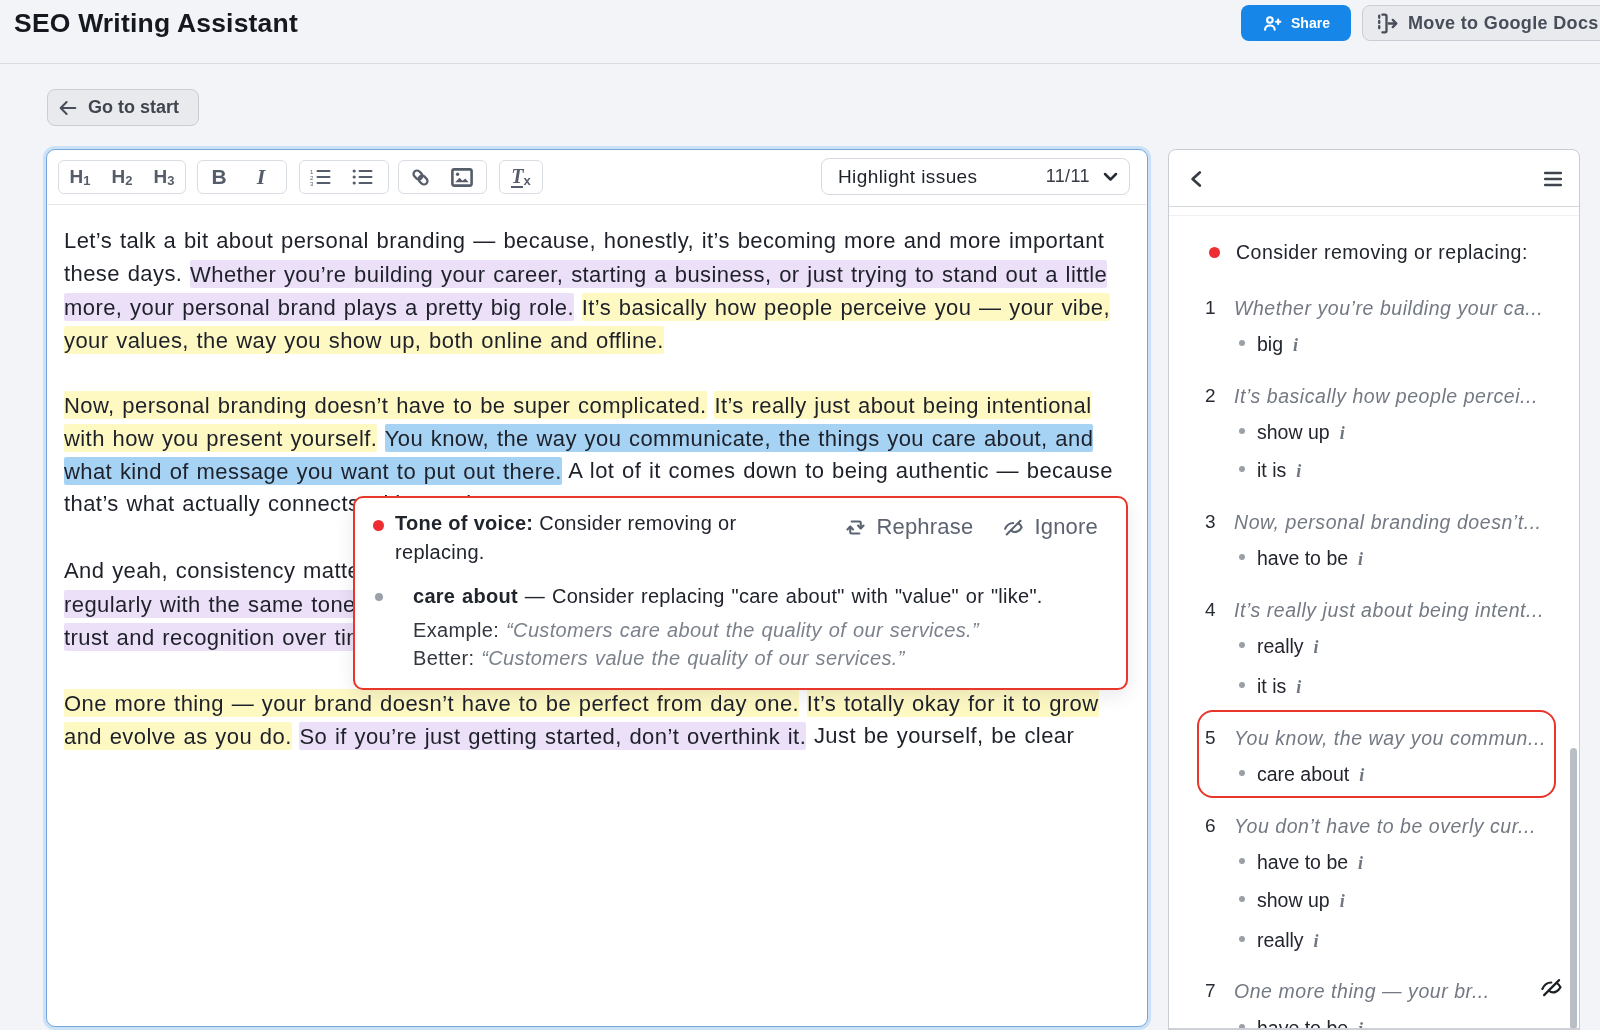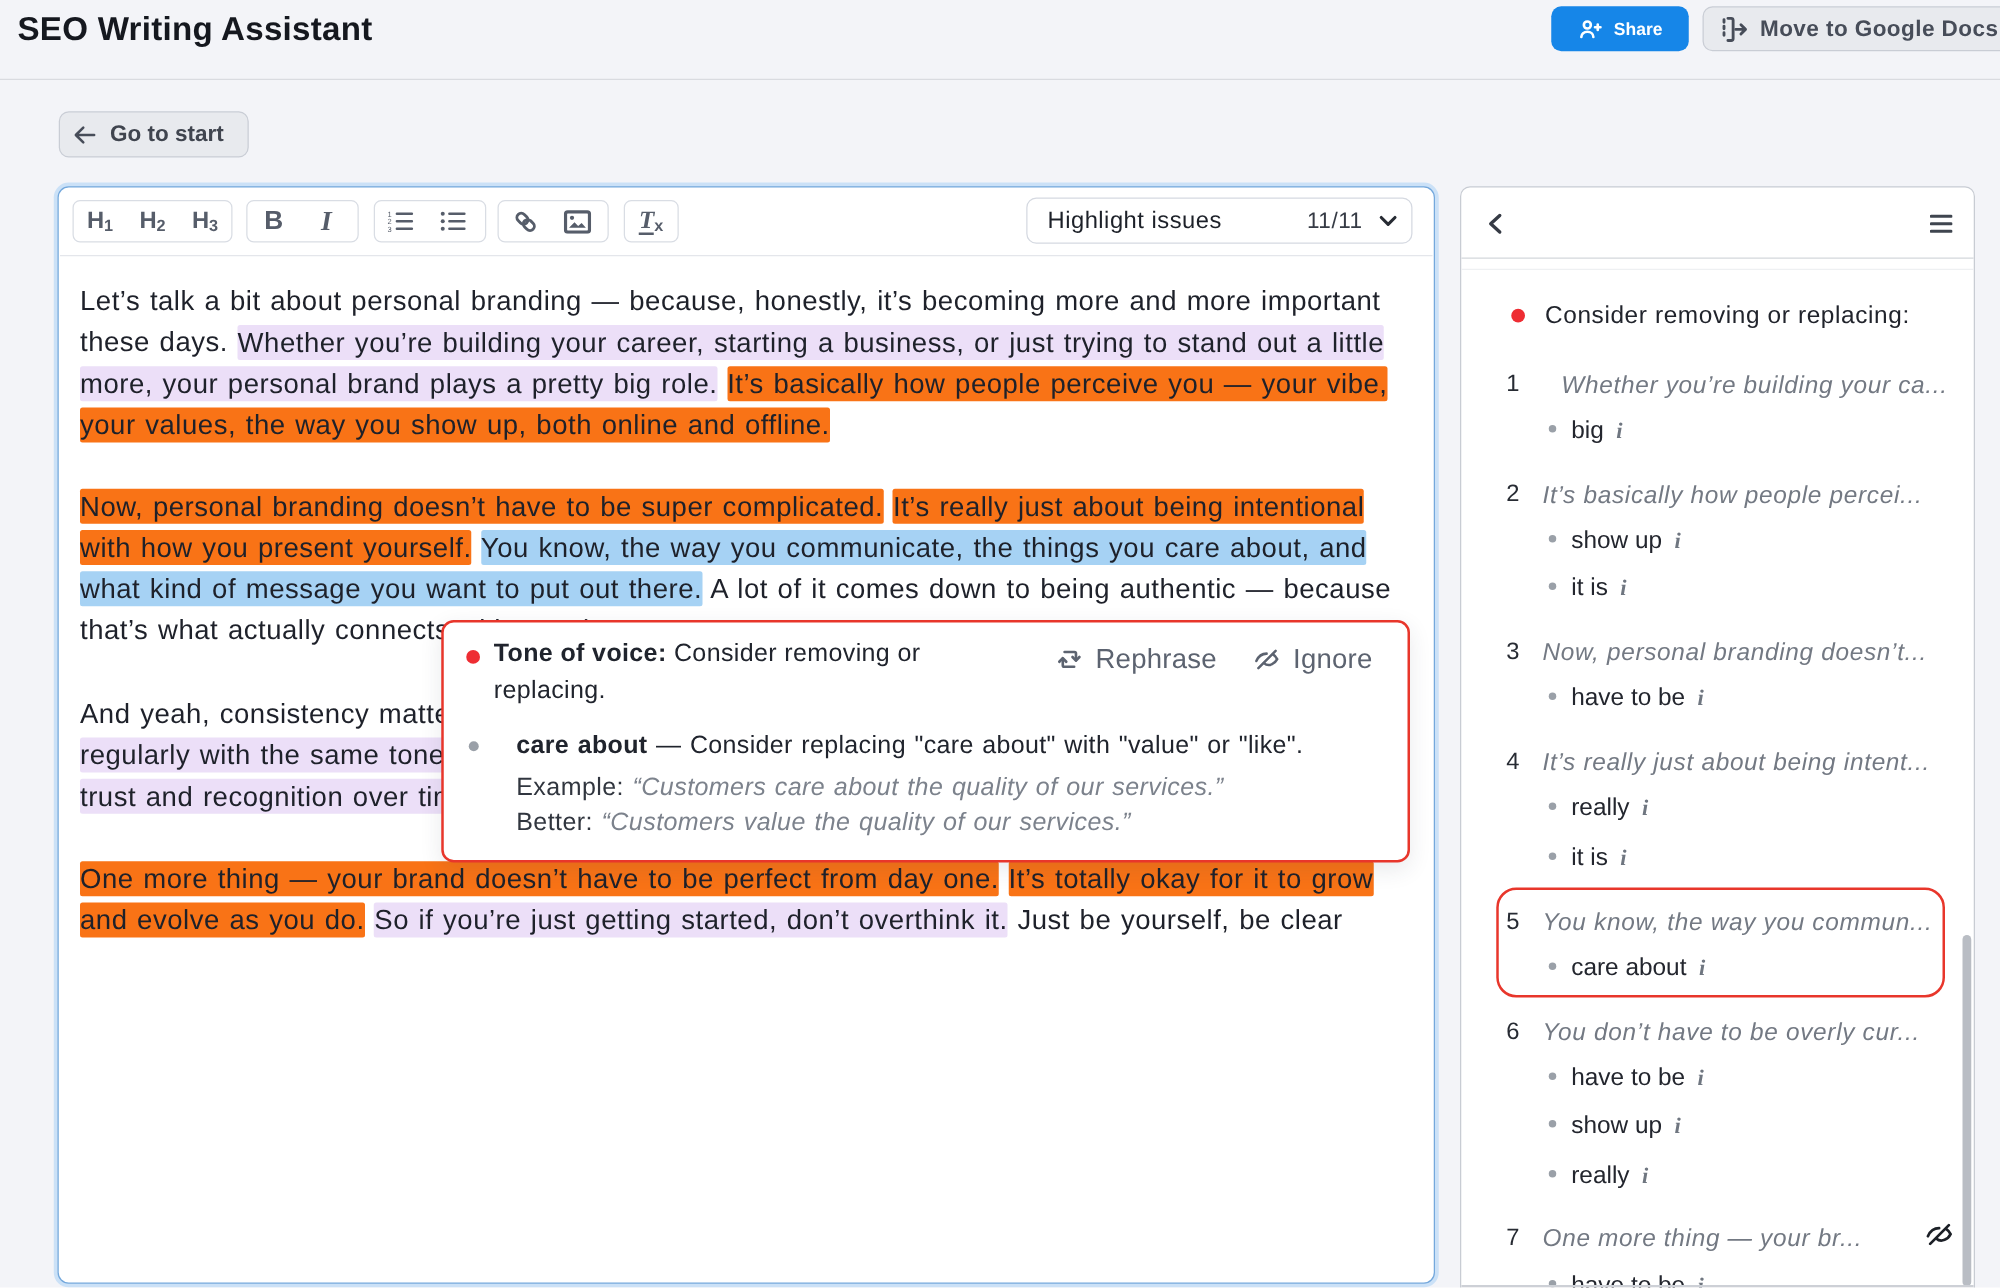--- a/index.html
+++ b/index.html
@@ -17,21 +17,21 @@
   border:1.5px solid #74a8dc; box-shadow:0 0 0 3px #cbe1f7; border-radius:9px; }
 .tgroup { position:absolute; top:10px; height:34px; background:#fff; border:1px solid #d9dde4; border-radius:6px; display:flex; align-items:center; color:#565d6a; }
 .tbtn { width:42px; height:32px; display:flex; align-items:center; justify-content:center; }
 .tool-hr { position:absolute; left:1px; right:1px; top:54px; height:1px; background:#e4e6eb; }
 .dropdown { position:absolute; left:774px; top:8px; width:309px; height:37px; background:#fff; border:1px solid #d5d9e1; border-radius:8px; display:flex; align-items:center; font-size:19px; letter-spacing:0.4px; }
 .dropdown .lbl { color:#1d2129; margin-left:16px; }
 .dropdown .cnt { color:#363b45; margin-left:auto; font-size:18px; }
 
 .ln { position:absolute; left:17px; white-space:pre; font-size:22px; letter-spacing:0.42px; word-spacing:1.2px; color:#1e212a; height:33px; line-height:33px; }
 .hp { background:#ecdff8; padding:1.5px 0; border-radius:2px; }
-.hb { background:#f97316; padding:1.5px 0; border-radius:2px; }
+.hb { background:#fef9c3; padding:1.5px 0; border-radius:2px; }
 .hs { background:#a6d2f4; padding:1.5px 0; border-radius:2px;text-align:center; }
 
 
 #popup { position:absolute; left:306px; top:346px; width:775px; height:194px; background:#fff; border:2px solid #e8362b; border-radius:10px; box-shadow:0 6px 18px rgba(40,50,70,0.10); }
 #popup .rdot { position:absolute; left:18px; top:22px; width:11px; height:11px; border-radius:50%; background:#ee2d33; }
 #popup .ptitle { position:absolute; left:40px; top:11px; font-size:20px; letter-spacing:0.3px; line-height:28.5px; color:#20242d; }
 #popup .actions { position:absolute; right:28px; top:16px; display:flex; align-items:center; gap:29px; color:#5c6370; font-size:22px; letter-spacing:0.2px; }
 #popup .act { display:flex; align-items:center; gap:9px; }
 #popup .bdot { position:absolute; left:20px; top:95px; width:8px; height:8px; border-radius:50%; background:#9aa0a8; }
 #popup .pline1 { position:absolute; left:58px; top:87px; font-size:20px; letter-spacing:0.28px; word-spacing:1px; color:#20242d; white-space:pre; }
@@ -201,21 +201,21 @@
       <path d="M1 2h16 M1 8h16 M1 14h16"></path>
     </svg>
   <div class="phr"></div>
   <div class="phr2"></div>
   <div style="position:absolute; left:0; right:0; top:878px; height:1.5px; background:#cdd0d6; z-index:5;"></div>
 
   <div style="position:absolute; left:40px; top:97px; width:11px; height:11px; border-radius:50%; background:#ee2d33;"></div>
   <div style="position:absolute; left:67px; top:91px; font-size:19.5px; letter-spacing:0.5px; color:#21242c;">Consider removing or replacing:</div>
 
   <div class="snum" style="top:147px;">1</div>
-  <div class="sit" style="top:147px;margin-left:15px;">Whether you’re building your ca...</div>
+  <div class="sit" style="top:147px;">Whether you’re building your ca...</div>
   <div class="sdot" style="top:190px;"></div>
   <div class="sword" style="top:183px;">big<span class="iicon">i</span></div>
 
   <div class="snum" style="top:235px;">2</div>
   <div class="sit" style="top:235px;">It’s basically how people percei...</div>
   <div class="sdot" style="top:278px;"></div>
   <div class="sword" style="top:271px;">show up<span class="iicon">i</span></div>
   <div class="sdot" style="top:316px;"></div>
   <div class="sword" style="top:309px;">it is<span class="iicon">i</span></div>
 

